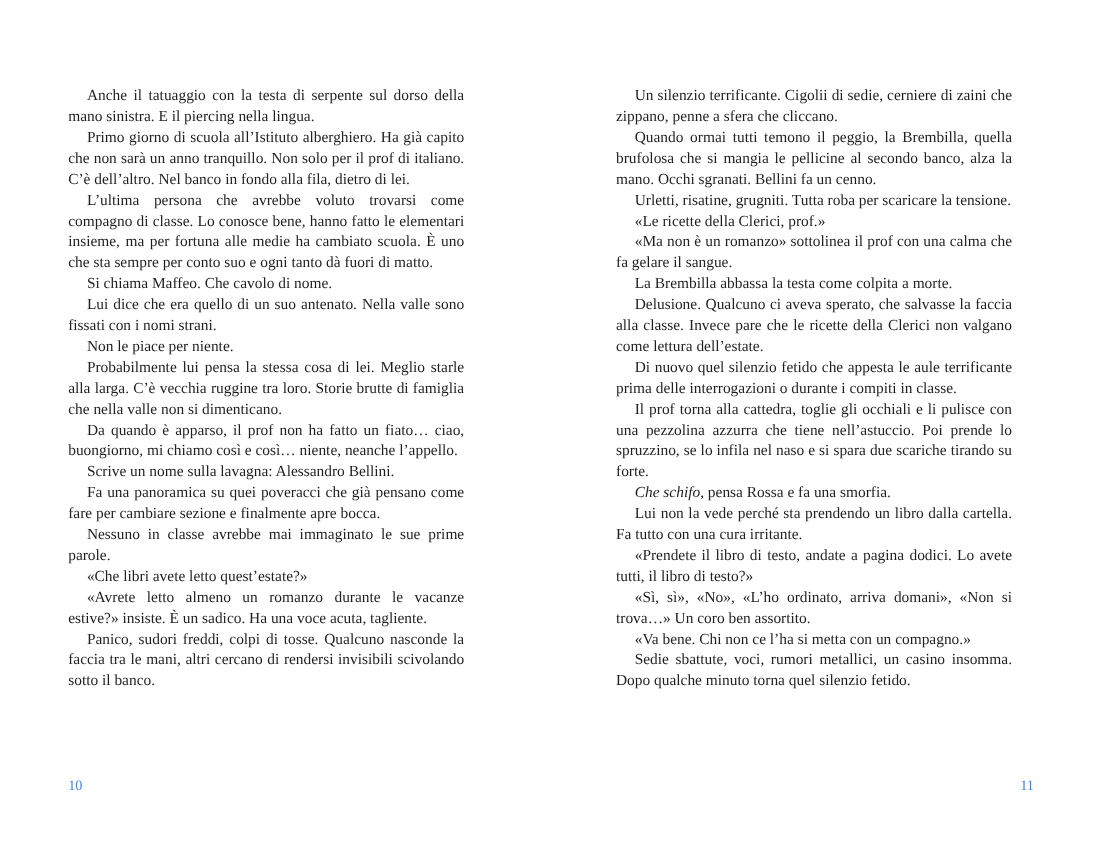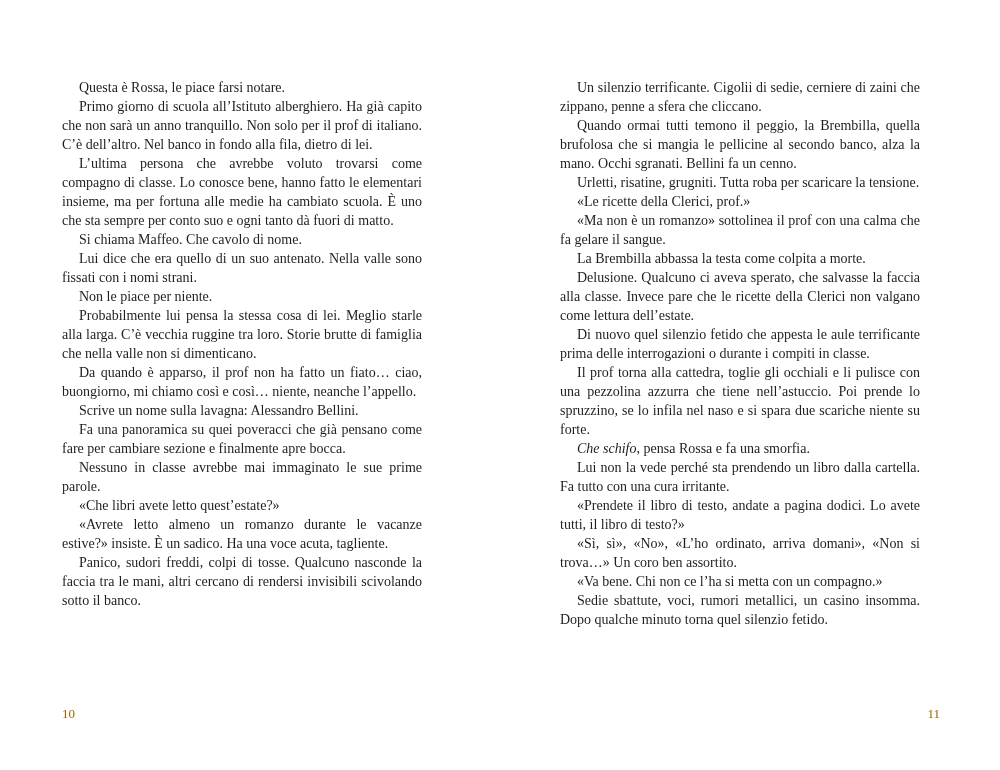--- a/index.html
+++ b/index.html
@@ -36,32 +36,32 @@
     text-indent: 17px;
     hyphens: auto;
     -webkit-hyphens: auto;
   }
   .para em {
   }
   .page-number {
     position: absolute;
     top: 706px;
     font-size: 13px;
-    color: #a16207;
+    color: #3b82f6;
   }
   .page-number-left  { left: 62px; }
   .page-number-right { right: 60px; text-align: right; }
 </style>
 </head>
 <body>
 
 <div class="spread">
 
   <div class="page-text page-text-left" id="left-paragraphs">
-      <p class="para">Questa è Rossa, le piace farsi notare.</p>
+      <p class="para">Anche il tatuaggio con la testa di serpente sul dorso della mano sinistra. E il piercing nella lingua.</p>
       <p class="para">Primo giorno di scuola all’Istituto alberghiero. Ha già capito che non sarà un anno tranquillo. Non solo per il prof di italiano. C’è dell’altro. Nel banco in fondo alla fila, dietro di lei.</p>
       <p class="para">L’ultima persona che avrebbe voluto trovarsi come compagno di classe. Lo conosce bene, hanno fatto le elementari insieme, ma per fortuna alle medie ha cambiato scuola. È uno che sta sempre per conto suo e ogni tanto dà fuori di matto.</p>
       <p class="para">Si chiama Maffeo. Che cavolo di nome.</p>
       <p class="para">Lui dice che era quello di un suo antenato. Nella valle sono fissati con i nomi strani.</p>
       <p class="para">Non le piace per niente.</p>
       <p class="para">Probabilmente lui pensa la stessa cosa di lei. Meglio starle alla larga. C’è vecchia ruggine tra loro. Storie brutte di famiglia che nella valle non si dimenticano.</p>
       <p class="para">Da quando è apparso, il prof non ha fatto un fiato… ciao, buongiorno, mi chiamo così e così… niente, neanche l’appello.</p>
       <p class="para">Scrive un nome sulla lavagna: Alessandro Bellini.</p>
       <p class="para">Fa una panoramica su quei poveracci che già pensano come fare per cambiare sezione e finalmente apre bocca.</p>
       <p class="para">Nessuno in classe avrebbe mai immaginato le sue prime parole.</p>
@@ -72,21 +72,21 @@
 
   <div class="page-text page-text-right" id="right-paragraphs">
       <p class="para">Un silenzio terrificante. Cigolii di sedie, cerniere di zaini che zippano, penne a sfera che cliccano.</p>
       <p class="para">Quando ormai tutti temono il peggio, la Brembilla, quella brufolosa che si mangia le pellicine al secondo banco, alza la mano. Occhi sgranati. Bellini fa un cenno.</p>
       <p class="para">Urletti, risatine, grugniti. Tutta roba per scaricare la tensione.</p>
       <p class="para">«Le ricette della Clerici, prof.»</p>
       <p class="para">«Ma non è un romanzo» sottolinea il prof con una calma che fa gelare il sangue.</p>
       <p class="para">La Brembilla abbassa la testa come colpita a morte.</p>
       <p class="para">Delusione. Qualcuno ci aveva sperato, che salvasse la faccia alla classe. Invece pare che le ricette della Clerici non valgano come lettura dell’estate.</p>
       <p class="para">Di nuovo quel silenzio fetido che appesta le aule terrificante prima delle interrogazioni o durante i compiti in classe.</p>
-      <p class="para">Il prof torna alla cattedra, toglie gli occhiali e li pulisce con una pezzolina azzurra che tiene nell’astuccio. Poi prende lo spruzzino, se lo infila nel naso e si spara due scariche niente su forte.</p>
+      <p class="para">Il prof torna alla cattedra, toglie gli occhiali e li pulisce con una pezzolina azzurra che tiene nell’astuccio. Poi prende lo spruzzino, se lo infila nel naso e si spara due scariche tirando su forte.</p>
       <p class="para"><em>Che schifo</em><span>, pensa Rossa e fa una smorfia.</span></p>
       <p class="para">Lui non la vede perché sta prendendo un libro dalla cartella. Fa tutto con una cura irritante.</p>
       <p class="para">«Prendete il libro di testo, andate a pagina dodici. Lo avete tutti, il libro di testo?»</p>
       <p class="para">«Sì, sì», «No», «L’ho ordinato, arriva domani», «Non si trova…» Un coro ben assortito.</p>
       <p class="para">«Va bene. Chi non ce l’ha si metta con un compagno.»</p>
       <p class="para">Sedie sbattute, voci, rumori metallici, un casino insomma. Dopo qualche minuto torna quel silenzio fetido.</p>
     </div>
 
   <div class="page-number page-number-left">10</div>
 

